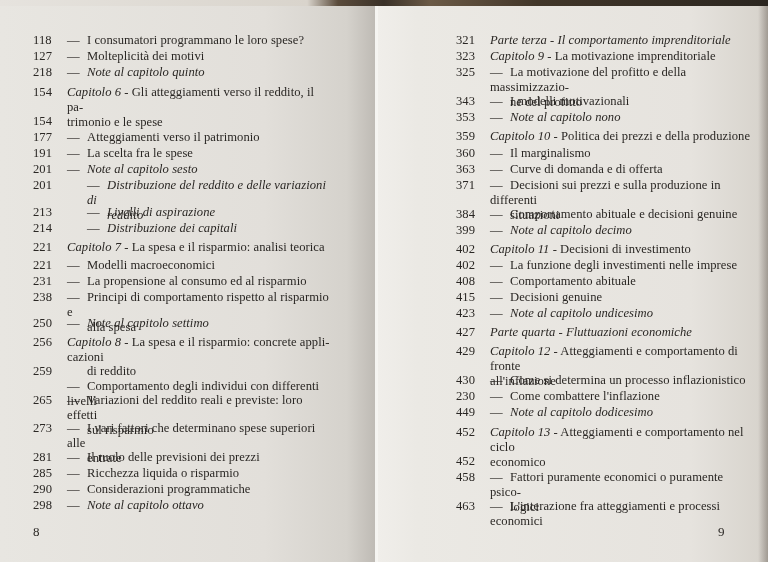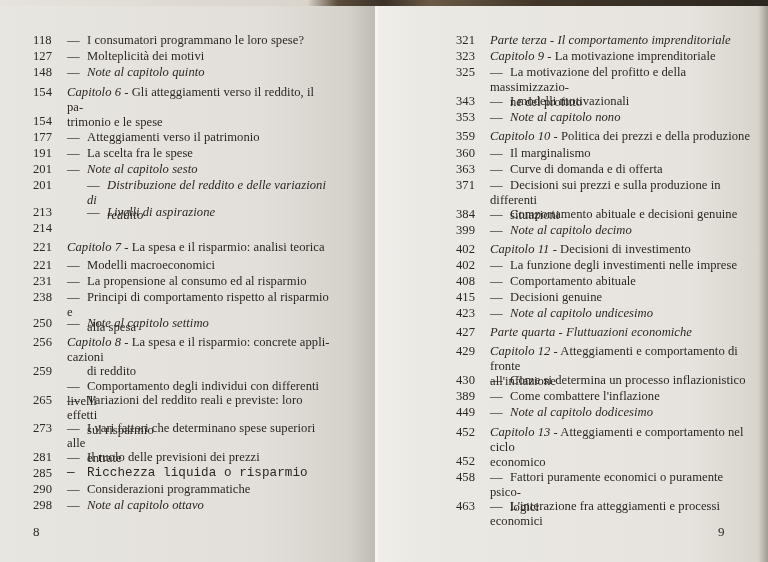--- a/index.html
+++ b/index.html
@@ -60,21 +60,21 @@
           <div style="padding-left: 0px;"><span class="dash">—</span><span>I consumatori programmano le loro spese?</span></div>
         </span>
       </div>
       <div class="entry" style="left: 33px; top: 43px; width: 300px;">
         <span class="num">127</span>
         <span class="txt">
           <div style="padding-left: 0px;"><span class="dash">—</span><span>Molteplicità dei motivi</span></div>
         </span>
       </div>
       <div class="entry" style="left: 33px; top: 59px; width: 300px;">
-        <span class="num">148</span>
+        <span class="num">218</span>
         <span class="txt">
           <div style="padding-left: 0px;"><span class="dash">—</span><span class="it">Note al capitolo quinto</span></div>
         </span>
       </div>
       <div class="entry" style="left: 33px; top: 79px; width: 300px;">
         <span class="num">154</span>
         <span class="txt">
           <div style="padding-left: 0px;"><i>Capitolo 6</i> - <span>Gli atteggiamenti verso il reddito, il pa-</span></div>
           <div style="padding-left: 0px;"><span>trimonio e le spese</span></div>
         </span>
@@ -108,20 +108,23 @@
         </span>
       </div>
       <div class="entry" style="left: 33px; top: 199px; width: 300px;">
         <span class="num">213</span>
         <span class="txt">
           <div style="padding-left: 20px;"><span class="dash">—</span><span class="it">Livelli di aspirazione</span></div>
         </span>
       </div>
       <div class="entry" style="left: 33px; top: 215px; width: 300px;">
         <span class="num">214</span>
+        <span class="txt">
+          <div style="padding-left: 20px;"><span class="dash">—</span><span class="it">Distribuzione dei capitali</span></div>
+        </span>
       </div>
       <div class="entry" style="left: 33px; top: 234px; width: 300px;">
         <span class="num">221</span>
         <span class="txt">
           <div style="padding-left: 0px;"><i>Capitolo 7</i> - <span>La spesa e il risparmio: analisi teorica</span></div>
         </span>
       </div>
       <div class="entry" style="left: 33px; top: 252px; width: 300px;">
         <span class="num">221</span>
         <span class="txt">
@@ -177,21 +180,21 @@
       </div>
       <div class="entry" style="left: 33px; top: 444px; width: 300px;">
         <span class="num">281</span>
         <span class="txt">
           <div style="padding-left: 0px;"><span class="dash">—</span><span>Il ruolo delle previsioni dei prezzi</span></div>
         </span>
       </div>
       <div class="entry" style="left: 33px; top: 460px; width: 300px;">
         <span class="num">285</span>
         <span class="txt">
-          <div style="padding-left: 0px; font-family: Liberation Mono, monospace;"><span class="dash">—</span><span>Ricchezza liquida o risparmio</span></div>
+          <div style="padding-left: 0px;"><span class="dash">—</span><span>Ricchezza liquida o risparmio</span></div>
         </span>
       </div>
       <div class="entry" style="left: 33px; top: 476px; width: 300px;">
         <span class="num">290</span>
         <span class="txt">
           <div style="padding-left: 0px;"><span class="dash">—</span><span>Considerazioni programmatiche</span></div>
         </span>
       </div>
       <div class="entry" style="left: 33px; top: 492px; width: 300px;">
         <span class="num">298</span>
@@ -316,21 +319,21 @@
           <div style="padding-left: 0px;"><span>all'inflazione</span></div>
         </span>
       </div>
       <div class="entry" style="left: 78px; top: 367px; width: 300px;">
         <span class="num">430</span>
         <span class="txt">
           <div style="padding-left: 0px;"><span class="dash">—</span><span>Come si determina un processo inflazionistico</span></div>
         </span>
       </div>
       <div class="entry" style="left: 78px; top: 383px; width: 300px;">
-        <span class="num">389</span>
+        <span class="num">230</span>
         <span class="txt">
           <div style="padding-left: 0px;"><span class="dash">—</span><span>Come combattere l'inflazione</span></div>
         </span>
       </div>
       <div class="entry" style="left: 78px; top: 399px; width: 300px;">
         <span class="num">449</span>
         <span class="txt">
           <div style="padding-left: 0px;"><span class="dash">—</span><span class="it">Note al capitolo dodicesimo</span></div>
         </span>
       </div>

